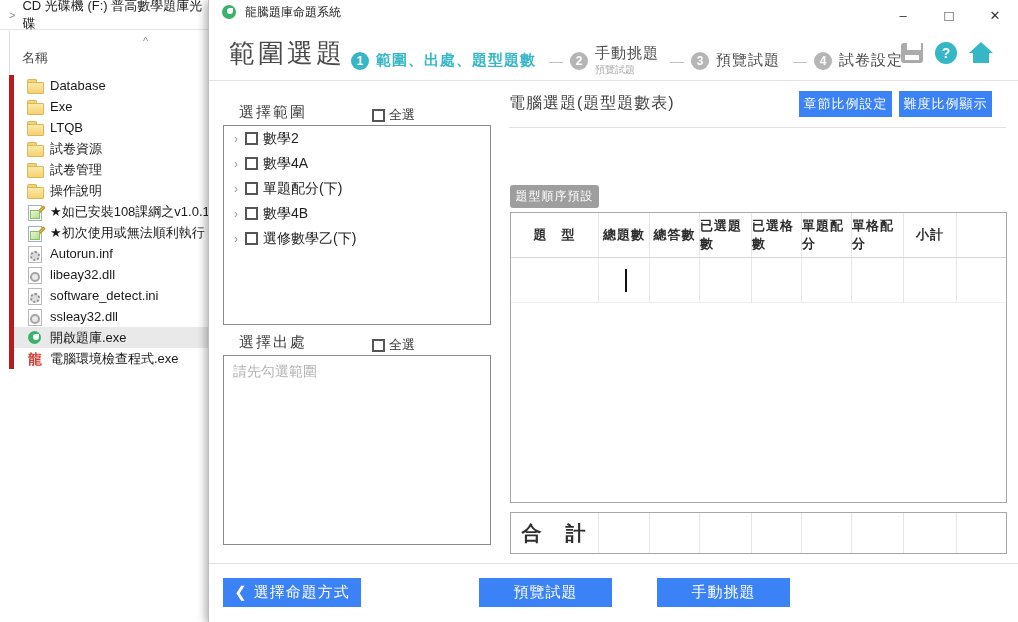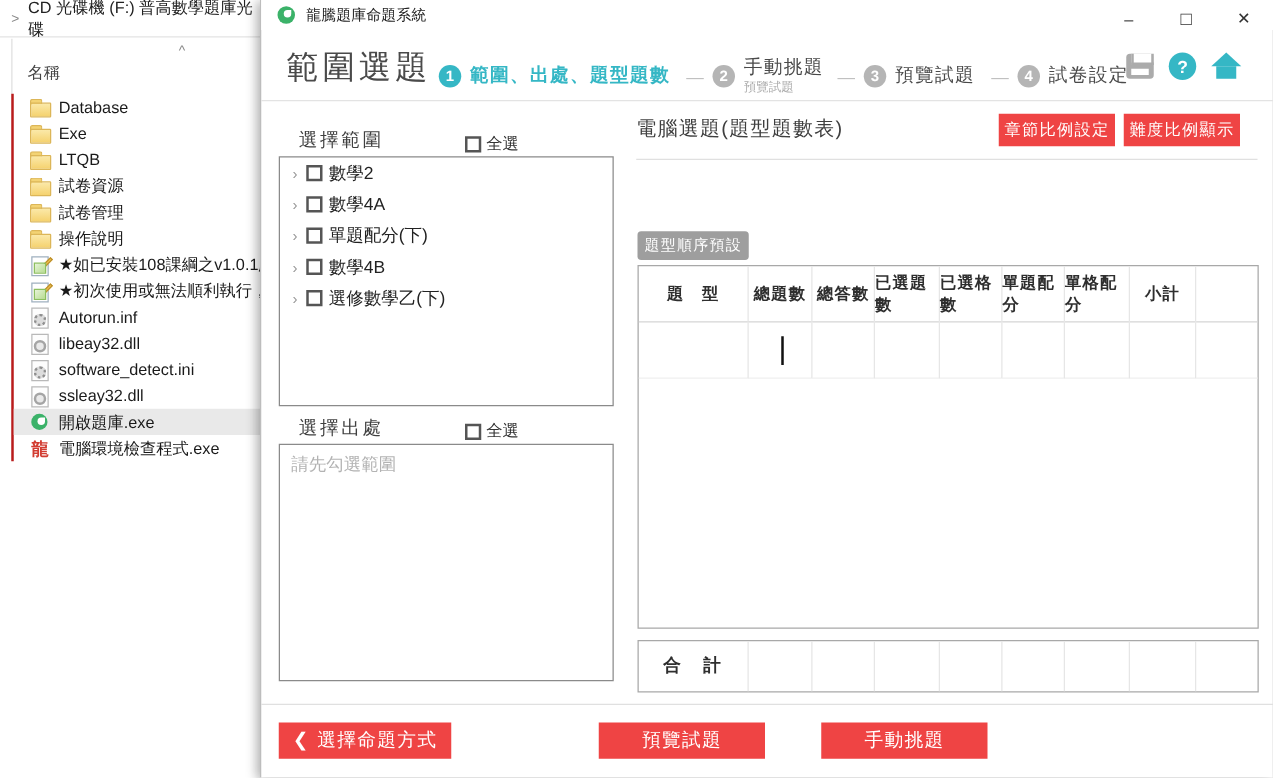--- a/index.html
+++ b/index.html
@@ -7,21 +7,21 @@
     font-family:"Liberation Sans","DejaVu Sans",sans-serif; background:#fff; color:#333; }
 
   
   .explorer { position:absolute; left:0; top:0; width:208px; height:622px; background:#fff; }
   .addr-row { position:absolute; left:0; top:0; width:208px; height:30px; border-bottom:1px solid #e4e4e4;
     display:flex; align-items:center; font-size:13px; color:#222; }
   .addr-chevron { color:#8a8a8a; font-size:11px; margin:0 7px 0 9px; }
   .col-header { position:absolute; left:9px; top:31px; width:199px; height:44px; border-left:1px solid #e0e0e0; }
   .col-name { position:absolute; left:12px; top:18px; font-size:13px; color:#444; }
   .sort-arrow { position:absolute; left:133px; top:4px; font-size:11px; color:#888; }
-  .file-list { position:absolute; left:9px; top:75px; width:199px; border-left:2px solid #b91c1c; }
+  .file-list { position:absolute; left:9px; top:75px; width:199px; border-left:5px solid #b91c1c; }
   .file-row { height:21px; display:flex; align-items:center; padding-left:13px; font-size:13px;
     white-space:nowrap; overflow:hidden; color:#1a1a1a; }
   .file-row.selected { background:#e9e9e9; }
   .ic { width:16px; height:16px; position:relative; flex:none; margin-right:7px; }
   .ic-folder { }
   .ic-folder::before { content:''; position:absolute; left:0; top:1px; width:8px; height:4px;
     background:#f3d374; border:1px solid #dcb658; border-bottom:none; border-radius:2px 2px 0 0; }
   .ic-folder::after { content:''; position:absolute; left:0; top:4px; width:15px; height:10px;
     background:linear-gradient(#fbe9a9,#f5d26f); border:1px solid #dcb658; border-radius:1px; }
   .ic-note::before { content:''; position:absolute; left:1px; top:1px; width:12px; height:14px;
@@ -92,40 +92,40 @@
   .tree-chevron { color:#9a9a9a; font-size:12px; width:14px; text-align:center; flex:none; }
   .tree-cb { width:13px; height:13px; border:2px solid #555; margin:0 5px 0 2px; background:#fff; flex:none; }
   .tree-text { font-size:14px; color:#222; }
   .source-label { position:absolute; left:14px; top:333px; }
   .source-selectall { position:absolute; left:163px; top:336px; }
   .source-box { position:absolute; left:14px; top:355px; width:268px; height:190px; border:1px solid #8a8a8a;
     background:#fff; padding:7px 9px; font-size:14px; color:#b3b3b3; }
 
   
   .main-title { position:absolute; left:300px; top:93px; font-size:16px; color:#3f3f3f; letter-spacing:1px; }
-  .btn-green { background:#ef4444; color:#fff; border:none; border-radius:0; font-size:13px;
+  .btn-green { background:#3b82f6; color:#fff; border:none; border-radius:0; font-size:13px;
     letter-spacing:1px; font-family:inherit; cursor:pointer; }
   .ratio-btn1 { position:absolute; left:590px; top:91px; width:93px; height:26px; }
   .ratio-btn2 { position:absolute; left:690px; top:91px; width:93px; height:26px; }
   .main-divider { position:absolute; left:300px; top:127px; width:497px; border-top:1px solid #e0e0e0; }
   .order-badge { position:absolute; left:301px; top:185px; width:89px; height:23px; background:#9e9e9e;
     color:#fff; font-size:12px; border-radius:3px; display:flex; align-items:center; justify-content:center;
     letter-spacing:1px; }
   .qtable { position:absolute; left:301px; top:212px; width:497px; height:291px; border:1px solid #a8a8a8; background:#fff; }
   .qrow { display:flex; }
   .qcell { border-right:1px solid #e6e6e6; height:45px; display:flex; align-items:center;
     justify-content:center; font-size:13px; color:#2e2e2e; flex:none; }
   .qcell:last-child { border-right:none; }
   .qhead .qcell { border-bottom:1px solid #d5d5d5; font-weight:bold; letter-spacing:1px; }
   .qdata .qcell { border-bottom:1px solid #f0f0f0; position:relative; }
   .caret { position:absolute; left:26px; top:11px; width:2px; height:23px; background:#111;
     animation:blink 1s steps(1) infinite; }
   @keyframes blink { 50% { opacity:0; } }
   .totals { position:absolute; left:301px; top:512px; width:497px; height:42px; border:1px solid #a8a8a8; background:#fff; }
-  .totals .qcell { height:40px; font-weight:bold; font-size:14px; letter-spacing:2px; }
+  .totals .qcell { height:40px; font-weight:bold; font-size:20px; letter-spacing:2px; }
   .footer-divider { position:absolute; left:0; top:563px; width:810px; border-top:1px solid #e0e0e0; }
   .footer-btn { position:absolute; top:578px; height:29px; font-size:15px;text-align:center; }
   .fb-back { left:14px; width:138px; }
   .fb-back .chev { font-weight:bold; margin-right:6px; }
   .fb-preview { left:270px; width:133px; }
   .fb-manual { left:448px; width:133px; }
   .fb-generate { left:628px; width:134px; }
 </style>
 </head>
 <body>

